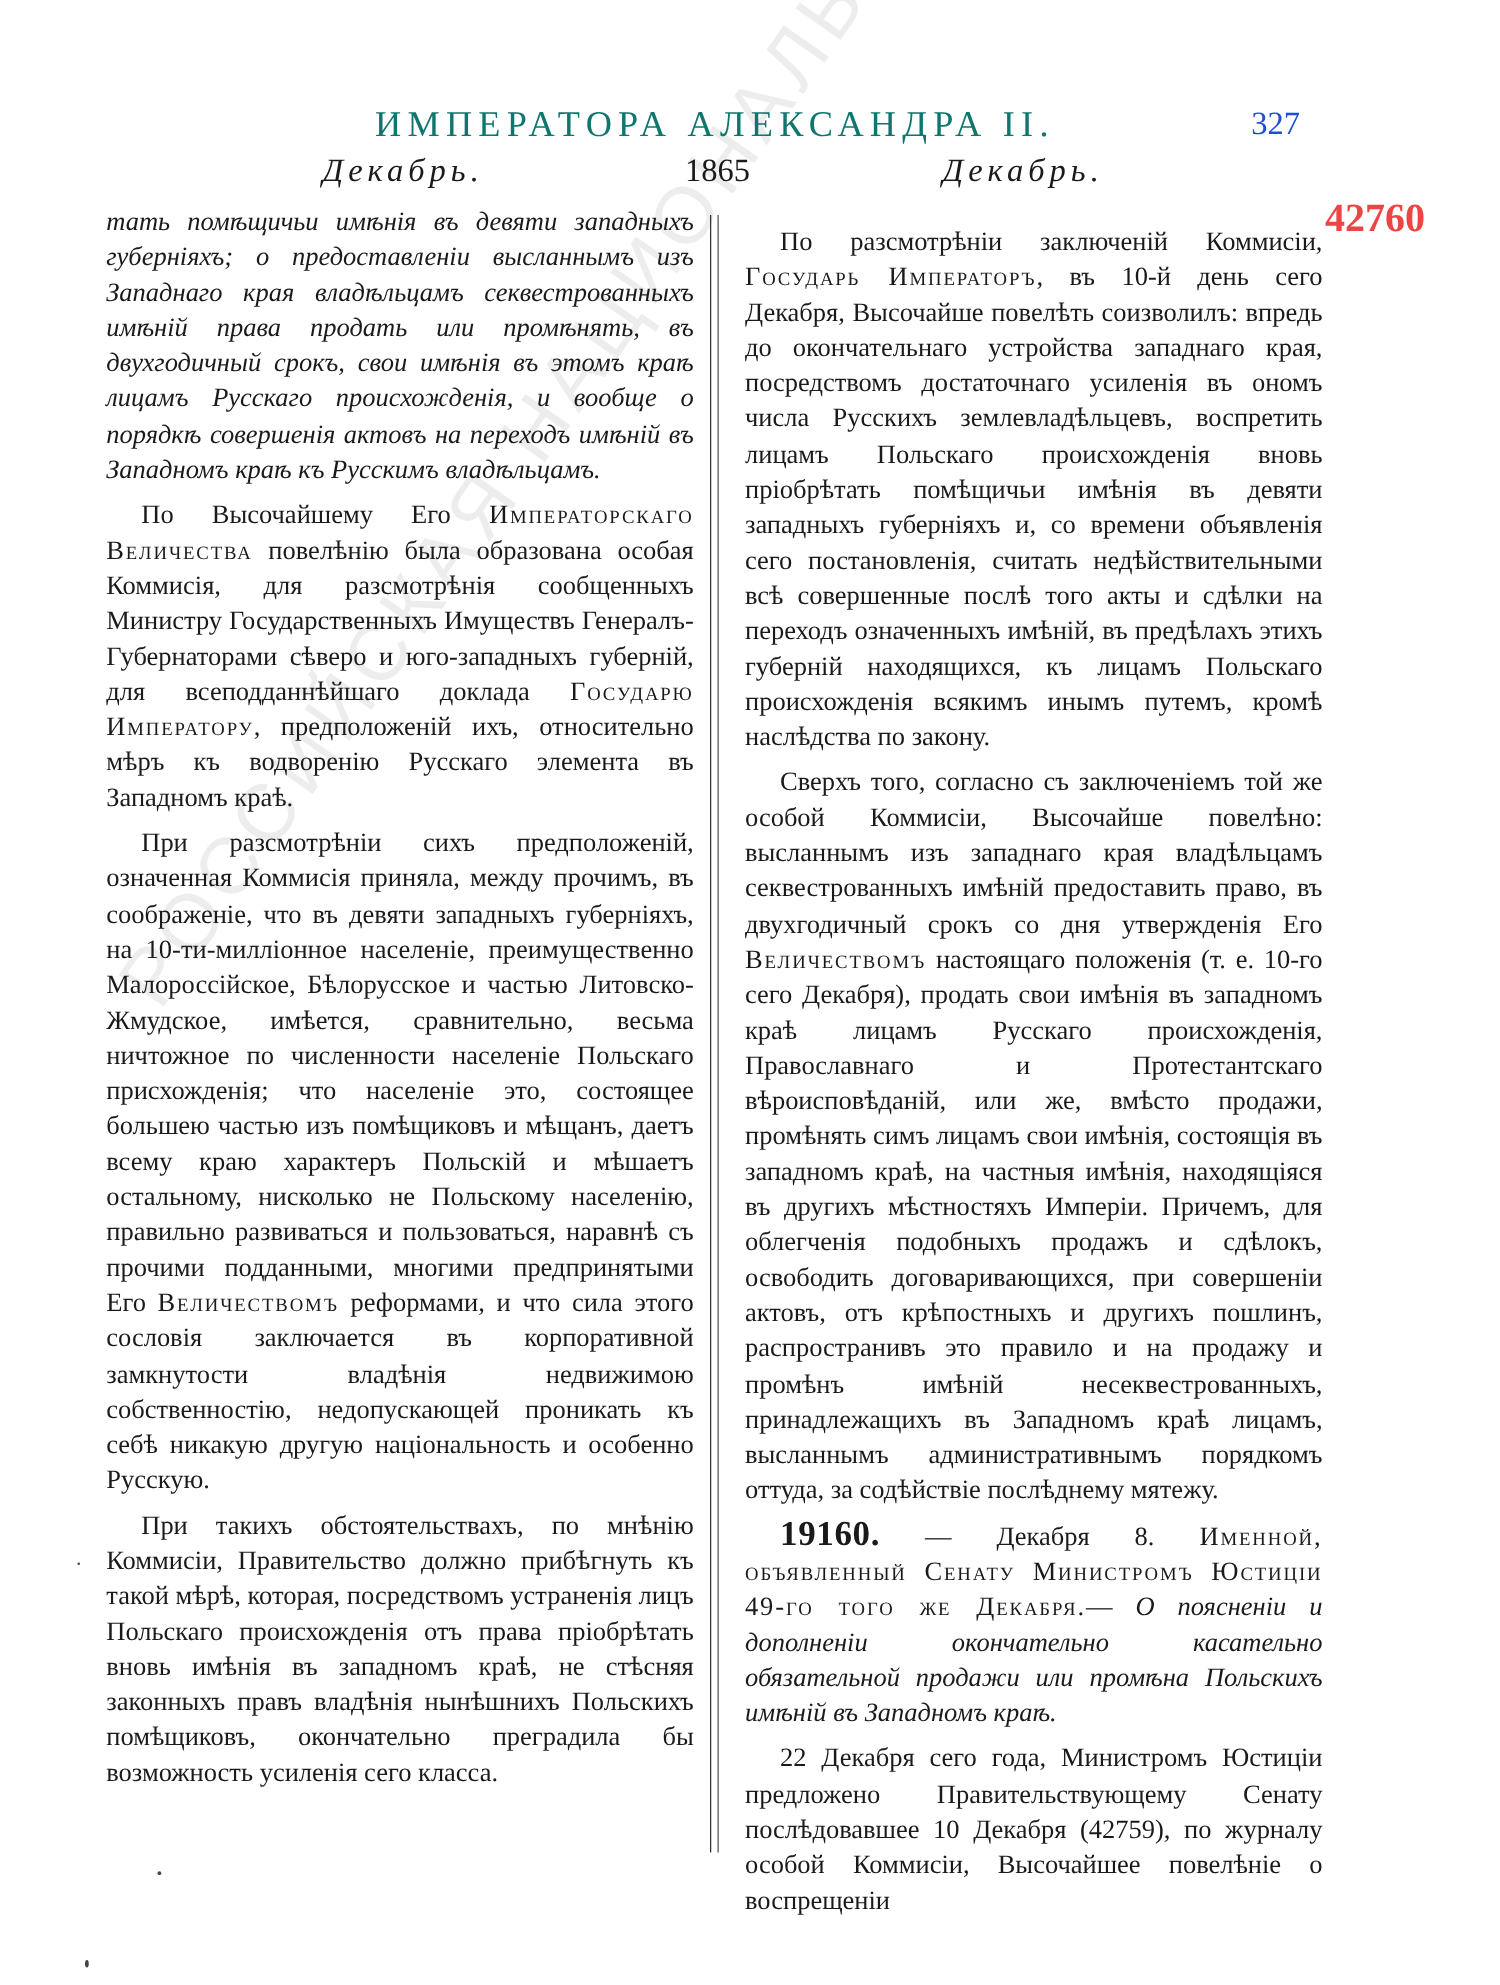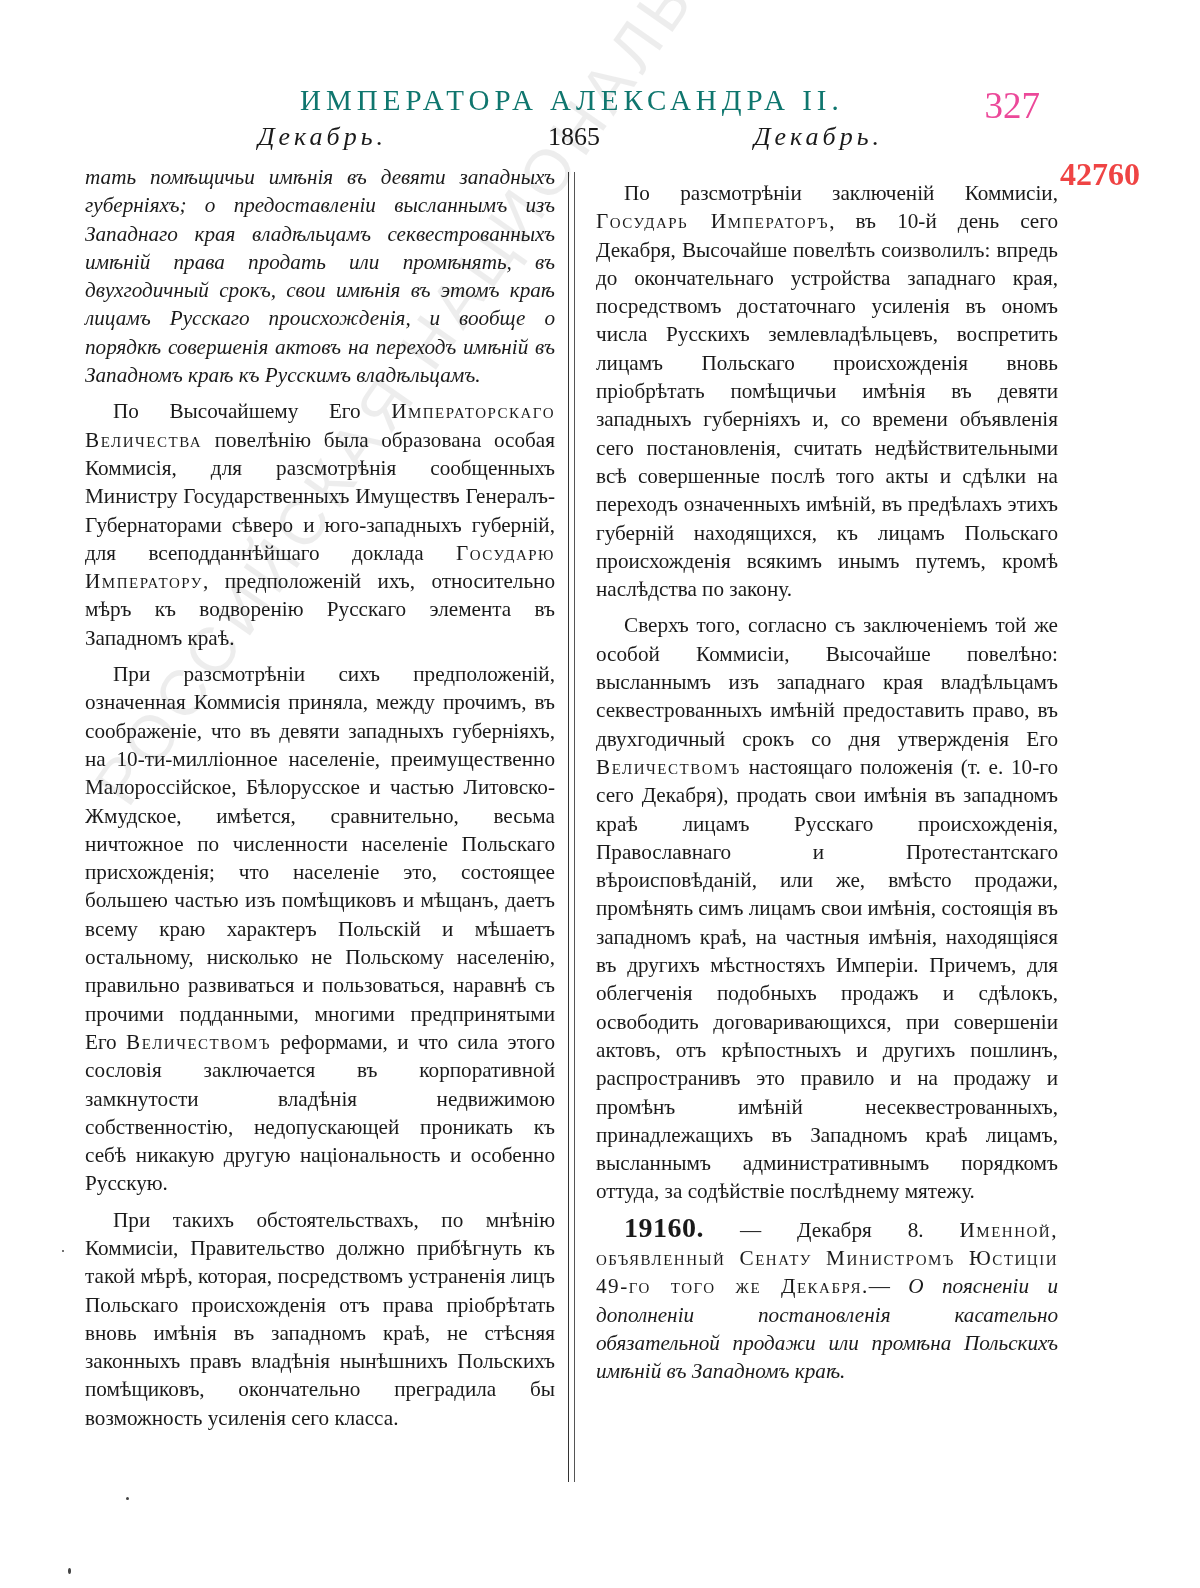--- a/index.html
+++ b/index.html
@@ -44,22 +44,22 @@
       top: 0;
       font-size: 29px;
       letter-spacing: 5px;
       font-weight: normal;
       color: #0f766e;
     }
     .page-number {
       position: absolute;
       right: 0;
       top: 0;
-      font-size: 37px;
-      color: #ec4899;
+      font-size: 26px;
+      color: #1d4ed8;
       text-align: right;
     }
     .date-row {
       position: absolute;
       top: 122px;
       left: 0;
       width: 972px;
       height: 34px;
       z-index: 1;
     }
@@ -181,19 +181,20 @@
   <p class="para"><span>При разсмотрѣніи сихъ предположеній, означенная Коммисія приняла, между прочимъ, въ соображеніе, что въ девяти западныхъ губерніяхъ, на 10-ти-милліонное населеніе, преимущественно Малороссійское, Бѣлорусское и частью Литовско-Жмудское, имѣется, сравнительно, весьма ничтожное по численности населеніе Польскаго присхожденія; что населеніе это, состоящее большею частью изъ помѣщиковъ и мѣщанъ, даетъ всему краю характеръ Польскій и мѣшаетъ остальному, нисколько не Польскому населенію, правильно развиваться и пользоваться, наравнѣ съ прочими подданными, многими</span> <span>предпринятыми Его </span><span class="caps">Величествомъ</span><span> реформами, и что сила этого сословія заключается въ корпоративной замкнутости владѣнія недвижимою собственностію, недопускающей проникать къ себѣ никакую другую національность и особенно Русскую.</span></p>
 
   <p class="para">При такихъ обстоятельствахъ, по мнѣнію Коммисіи, Правительство должно прибѣгнуть къ такой мѣрѣ, которая, посредствомъ устраненія лицъ Польскаго происхожденія отъ права пріобрѣтать вновь имѣнія въ западномъ краѣ, не стѣсняя законныхъ правъ владѣнія нынѣшнихъ Польскихъ помѣщиковъ, окончательно преградила бы возможность усиленія сего класса.</p>
 </section>
 
 <section class="column col-right">
   <p class="para"><span>По разсмотрѣніи заключеній Коммисіи, </span><span class="caps">Государь Императоръ</span><span>, въ 10-й день сего Декабря, Высочайше повелѣть соизволилъ: впредь до окончательнаго устройства западнаго края, посредствомъ достаточнаго усиленія въ ономъ числа Русскихъ землевладѣльцевъ, воспретить лицамъ Польскаго происхожденія вновь пріобрѣтать помѣщичьи имѣнія въ девяти западныхъ губерніяхъ и, со времени объявленія сего постановленія, считать недѣйствительными всѣ совершенные послѣ того акты и сдѣлки на переходъ означенныхъ имѣній, въ предѣлахъ этихъ губерній находящихся, къ лицамъ Польскаго происхожденія всякимъ инымъ путемъ, кромѣ наслѣдства по закону.</span></p>
 
   <p class="para"><span>Сверхъ того, согласно съ заключеніемъ той же особой Коммисіи, Высочайше повелѣно: высланнымъ изъ западнаго края владѣльцамъ секвестрованныхъ имѣній предоставить право, въ двухгодичный срокъ со дня утвержденія Его </span><span class="caps">Величествомъ</span><span> настоящаго положенія (т. е. 10-го сего Декабря), продать свои имѣнія въ западномъ краѣ лицамъ Русскаго происхожденія, Православнаго и Протестантскаго вѣроисповѣданій, или же, вмѣсто продажи, промѣнять симъ лицамъ свои имѣнія, состоящія въ западномъ краѣ, на частныя имѣнія, находящіяся въ другихъ мѣстностяхъ Имперіи. Причемъ, для облегченія подобныхъ продажъ и сдѣлокъ, освободить договаривающихся, при совершеніи актовъ, отъ крѣпостныхъ и другихъ пошлинъ, распространивъ это правило и на продажу и промѣнъ имѣній несеквестрованныхъ, принадлежащихъ въ Западномъ краѣ лицамъ, высланнымъ административнымъ порядкомъ оттуда, за содѣйствіе послѣднему мятежу.</span></p>
 
-  <p class="para"><span class="bold-num">19160.</span><span> — Декабря 8. </span><span class="caps">Именной, объявленный Сенату Министромъ Юстиціи 49-го того же Декабря.</span><span>— </span><span class="em">О поясненіи и дополненіи постановленія касательно обязательной продажи или промѣна Польскихъ имѣній въ Западномъ краѣ.</span></p>
-
+  <p class="para"><span class="bold-num">19160.</span><span> — Декабря 8. </span><span class="caps">Именной, объявленный Сенату Министромъ Юстиціи 49-го того же Декабря.</span><span>— </span><span class="em">О поясненіи и дополненіи окончательно касательно обязательной продажи или промѣна Польскихъ имѣній въ Западномъ краѣ.</span></p>
+
+  <p class="para">22 Декабря сего года, Министромъ Юстиціи предложено Правительствующему Сенату послѣдовавшее 10 Декабря (42759), по журналу особой Коммисіи, Высочайшее повелѣніе о воспрещеніи</p>
 </section>
 
 <span class="speck" style="left:68px;top:1568px;width:3px;height:6px;"></span>
 <span class="speck" style="left:126px;top:1497px;width:3px;height:3px;"></span>
 <span class="speck" style="left:62px;top:1250px;width:2px;height:2px;"></span>
 
 </body></html>

